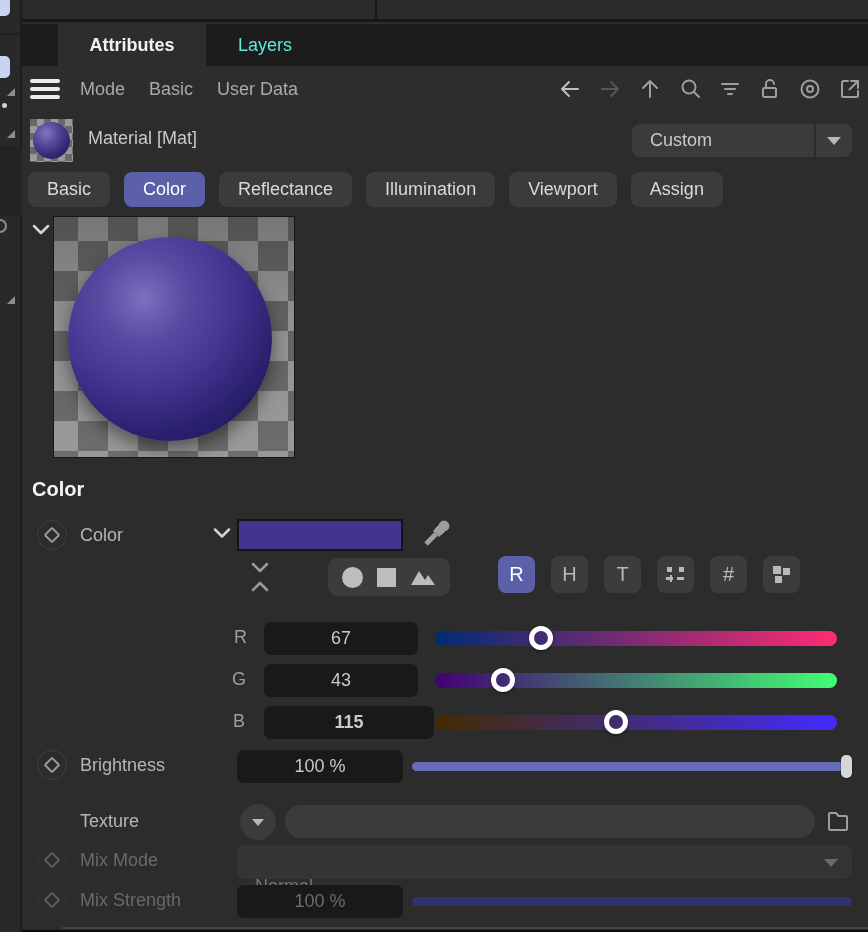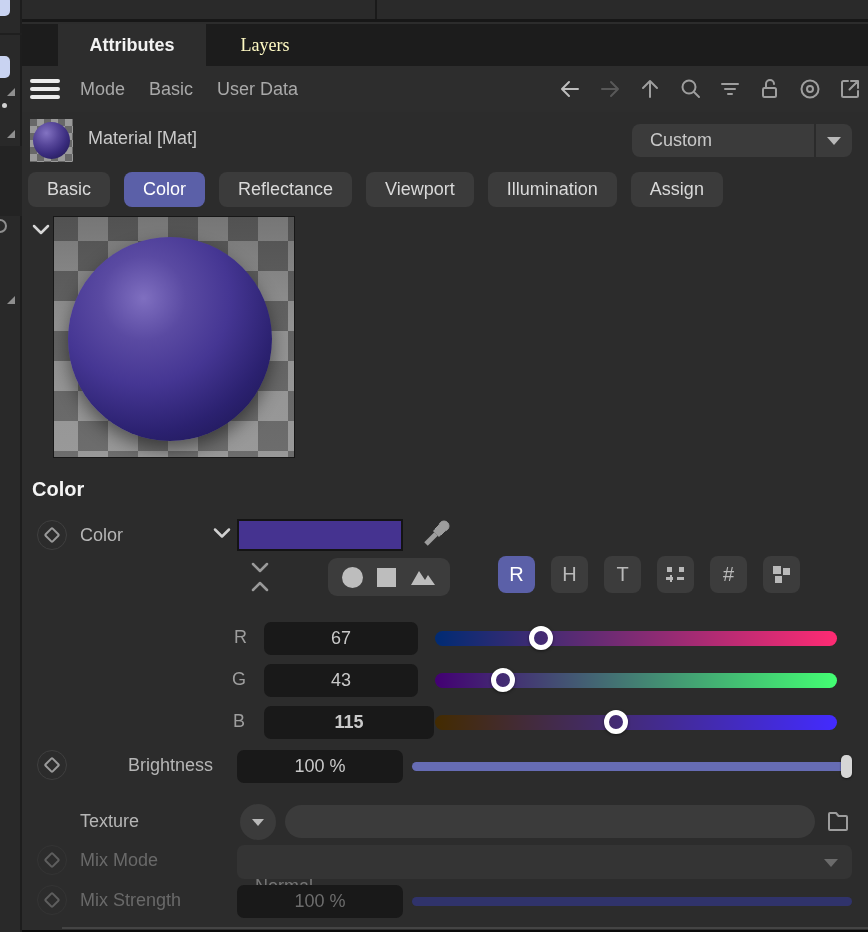--- a/index.html
+++ b/index.html
@@ -19,21 +19,21 @@
   
   .top-strip { position:absolute; left:22px; top:0; right:0; height:22px; background:#2a2a2a; border-bottom:3px solid #171717; }
   .top-strip .vdiv { position:absolute; left:353px; top:0; width:2px; height:19px; background:#1a1a1a; }
 
   .main { position:absolute; left:22px; top:22px; width:846px; height:910px; }
 
   
   .tabbar { position:absolute; left:0; top:2px; width:846px; height:42px; background:#1c1c1c; display:flex; }
   .tab { height:42px; display:flex; align-items:center; justify-content:center; font-size:18px; cursor:default; }
   .tab.active { width:148px; background:#2d2d2d; color:#f2f2f2; font-weight:bold;margin-left:36px; }
-  .tab.inactive { width:118px; color:#fef9c3;font-family:Liberation Serif, serif; }
+  .tab.inactive { width:118px; color:#5eead4; }
 
   
   .menubar { position:absolute; left:0; top:44px; width:846px; height:46px; background:#2d2d2d; display:flex; align-items:center; }
   .hamburger { margin-left:8px; width:32px; height:24px; display:flex; flex-direction:column; justify-content:space-between; padding:2px 0; cursor:pointer; }
   .hamburger div { width:30px; height:4px; background:#ececec; border-radius:2px; }
   .menu-items { display:flex; gap:24px; margin-left:18px; }
   .menu-item { color:#a9a9a9; font-size:18px; cursor:pointer; }
   .mb-icons { margin-left:auto; margin-right:6px; display:flex; gap:15px; align-items:center; }
   .mb-icon { width:25px; height:25px; display:flex; align-items:center; justify-content:center; cursor:pointer; }
   .mb-icon svg { stroke:#9e9e9e; fill:none; stroke-width:2; stroke-linecap:round; stroke-linejoin:round; }
@@ -216,22 +216,22 @@
         <span class="preset-arrow">
             <span class="tri-down"></span>
           </span>
       </div>
     </div>
 
     <div class="chips">
       <span class="chip">Basic</span>
       <span class="chip active">Color</span>
       <span class="chip">Reflectance</span>
+      <span class="chip">Illumination</span>
       <span class="chip">Viewport</span>
-      <span class="chip">Illumination</span>
       <span class="chip">Assign</span>
     </div>
 
     <div class="prev-chevron">
       <svg width="22" height="16" viewBox="0 0 22 16">
           <path d="M4 4 L11 11 L18 4"></path>
         </svg>
     </div>
     <div class="preview">
       <div class="shade"></div>
@@ -318,21 +318,21 @@
       <div class="valfield" style="left:242px;top:684px;width:170px;font-weight:bold;">115</div>
       <div class="chslider" style="top:684px;">
         <div class="track" style="background: linear-gradient(to right, rgb(67, 43, 0), rgb(67, 43, 255));"></div>
         <div class="ring-handle" style="left: calc(45.1% - 12px);"></div>
       </div>
     </div>
 
     <div class="key-circle" style="left:15px;top:728px;">
         <div class="diamond"></div>
       </div>
-    <div class="rowlabel" style="left:58px;top:733px;margin-left:48px;">Brightness</div>
+    <div class="rowlabel" style="left:58px;top:733px;">Brightness</div>
     <div class="valfield" style="left:215px;top:728px;width:166px;">100 %</div>
     <div class="brslider" style="top:728px;" id="brightness-slider">
       <div class="track" style="background: rgb(102, 108, 180); right: 0%;"></div>
       <div class="pill-handle"></div>
     </div>
 
     <div class="rowlabel" style="left:58px;top:789px;">Texture</div>
     <div class="tex-btn">
         <span class="tri-down"></span>
       </div>

